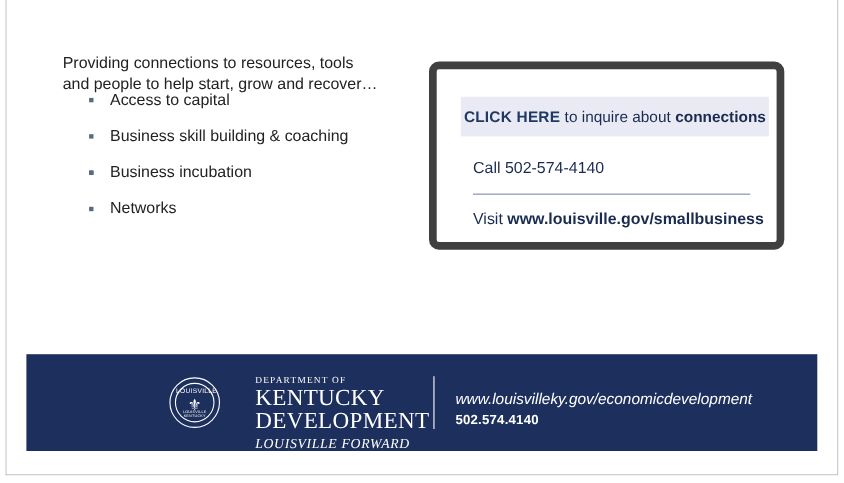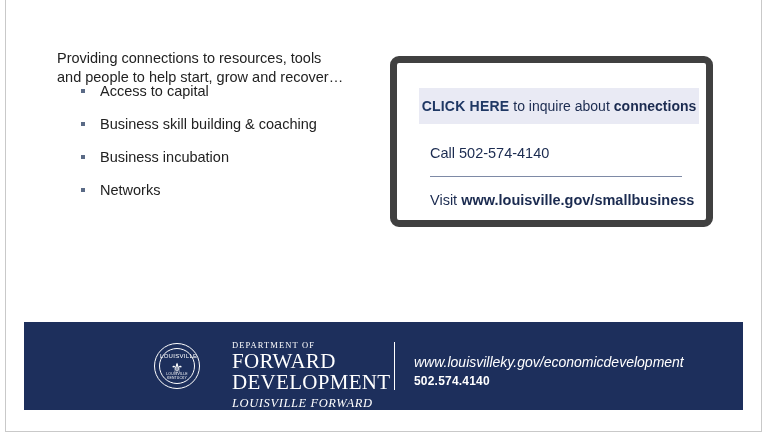--- a/index.html
+++ b/index.html
@@ -307,21 +307,21 @@
       <div class="seal">
         <div class="seal-inner">
           <span class="seal-word">LOUISVILLE</span>
           <span class="seal-fleur">⚜</span>
           <span class="seal-word2">LOUISVILLE KENTUCKY</span>
         </div>
       </div>
 
       <div class="dept-block">
         <div class="dept-kicker">DEPARTMENT OF</div>
-        <div class="dept-main">FORWARD</div>
+        <div class="dept-main">KENTUCKY</div>
         <div class="dept-main">DEVELOPMENT</div>
         <div class="dept-sub">LOUISVILLE FORWARD</div>
       </div>
 
       <div class="vrule"></div>
 
       <div class="footer-contact">
         <div class="footer-url">www.louisvilleky.gov/economicdevelopment</div>
         <div class="footer-phone">502.574.4140</div>
       </div>

